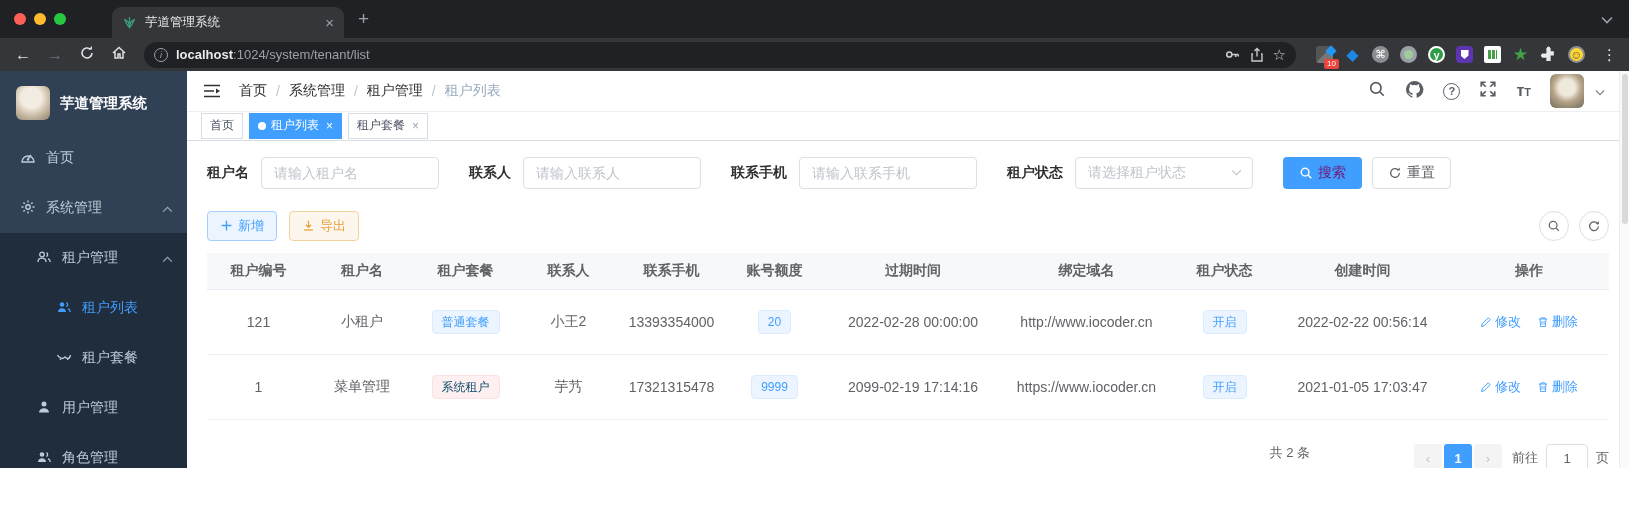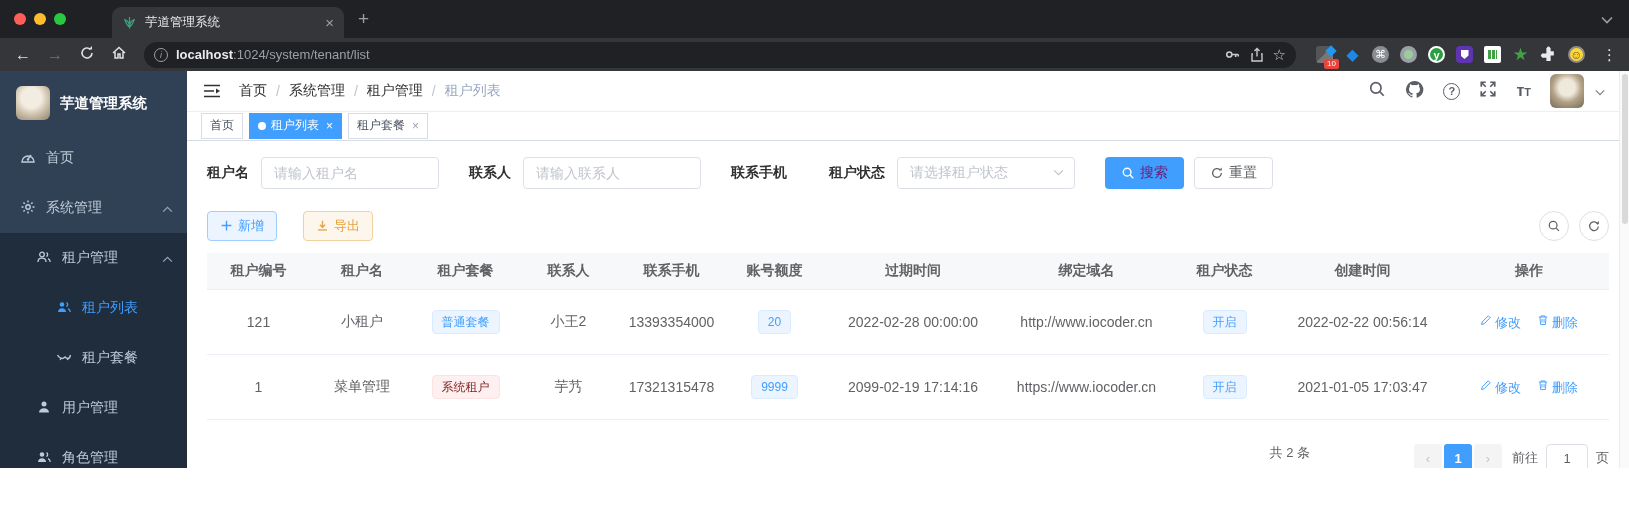--- a/index.html
+++ b/index.html
@@ -106,37 +106,37 @@
   .f-select { width:178px; height:32px; border:1px solid #dcdfe6; border-radius:4px; padding:0 10px 0 12px;
               display:flex; align-items:center; justify-content:space-between; color:#bfc4cc; font-size:14px; }
   .btn { height:32px; border-radius:4px; font-size:14px; display:inline-flex; align-items:center; gap:5px;
          padding:0 15px; cursor:pointer; border:1px solid transparent; }
   .btn-primary { background:#409eff; color:#701a75; }
   .btn-plain { background:#fff; border-color:#dcdfe6; color:#606266; }
 
   
   .ops-row { display:flex; align-items:center; margin-top:22px; }
   .btn-sm { height:30px; font-size:13px; padding:0 12px; }
-  .btn-add { background:#ecf5ff; border-color:#a0cfff; color:#409eff; margin-right:26px; }
+  .btn-add { background:#ecf5ff; border-color:#a0cfff; color:#409eff; margin-right:12px; }
   .btn-export { background:#fdf6ec; border-color:#f3d19e; color:#e6a23c; }
   .circ-btns { margin-left:auto; display:flex; gap:10px; }
   .circ { width:30px; height:30px; border:1px solid #dcdfe6; border-radius:50%; background:#fff; color:#606266;
           display:flex; align-items:center; justify-content:center; cursor:pointer; }
 
   
   table { width:100%; border-collapse:collapse; margin-top:12px; table-layout:fixed; }
   th { background:#f7f8fa; color:#606266; font-size:14px; font-weight:600; height:37px; text-align:center;
        border-bottom:1px solid #ebeef5; padding:0 4px; }
   td { height:65px; text-align:center; font-size:14px; color:#606266; border-bottom:1px solid #ebeef5;
        padding:0 4px; overflow:hidden; }
   .el-tag { display:inline-block; height:24px; line-height:22px; padding:0 9px; font-size:12px; border-radius:4px;
             background:#ecf5ff; border:1px solid #d9ecff; color:#409eff; white-space:nowrap; }
-  .el-tag.danger { background:#fef0f0; border-color:#fde2e2; color:#7f1d1d; }
+  .el-tag.danger { background:#fef0f0; border-color:#fde2e2; color:#0c4a6e; }
   .wrap-num { display:inline-block; max-width:86px; word-break:break-all; line-height:1.6; }
-  .op-link { color:#409eff; font-size:13px; display:inline-flex; align-items:flex-start; gap:3px; cursor:pointer; }
+  .op-link { color:#409eff; font-size:13px; display:inline-flex; align-items:center; gap:3px; cursor:pointer; }
   .op-link + .op-link { margin-left:12px; }
 
   
   .pager { display:flex; align-items:flex-start; justify-content:flex-end; margin-top:24px; font-size:13px;
            color:#606266; gap:2px; }
   .pg-total { margin-right:4px; }
   .pg-size { width:96px; height:28px; border:1px solid #dcdfe6; border-radius:4px; display:flex;
              align-items:center; justify-content:space-between; padding:0 8px 0 10px; color:#606266;margin-top:48px; }
   .pg-btn { width:28px; height:28px; border-radius:3px; background:#f4f4f5; color:#c0c4cc; display:flex;
             align-items:center; justify-content:center; font-size:13px; }
@@ -403,20 +403,21 @@
           <div class="f-item">
             <span class="f-label">租户名</span>
             <input class="f-input" placeholder="请输入租户名" style="">
           </div>
           <div class="f-item">
             <span class="f-label">联系人</span>
             <input class="f-input" placeholder="请输入联系人" style="">
           </div>
           <div class="f-item">
             <span class="f-label">联系手机</span>
+            <input class="f-input" placeholder="请输入联系手机" style="">
           </div>
           <div class="f-item">
             <span class="f-label">租户状态</span>
             <span class="f-select">
               <span>请选择租户状态</span>
               <svg width="11" height="7" viewBox="0 0 12 8">
                   <path d="M1 1.5 6 6.5 11 1.5" fill="none" stroke="#c0c4cc" stroke-width="1.4"></path>
                 </svg>
             </span>
           </div>

